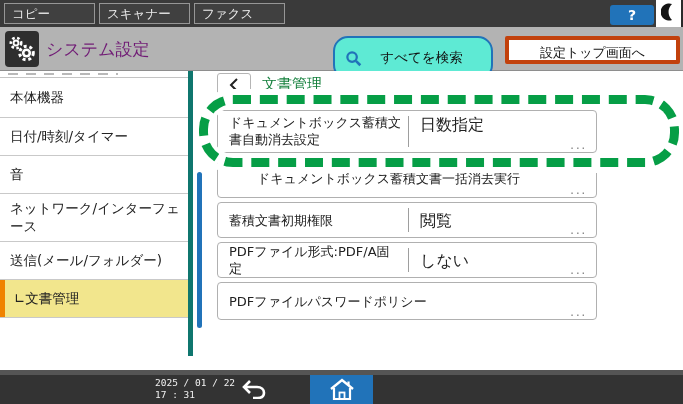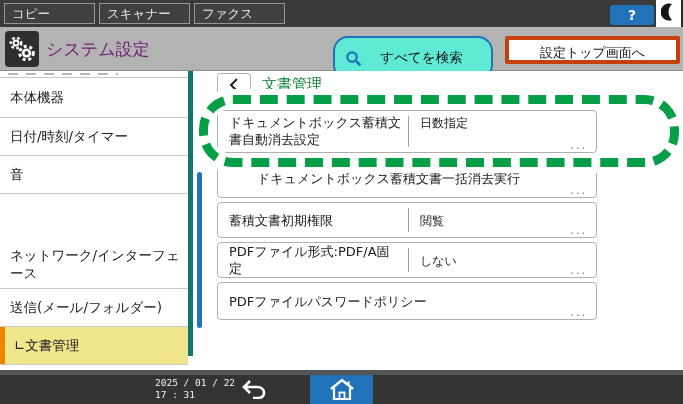--- a/index.html
+++ b/index.html
@@ -33,37 +33,37 @@
   
   .content { position:absolute; left:0; top:71px; width:683px; height:299px; background:#fff; }
 
   
   .sidebar { position:absolute; left:0; top:0; width:193px; height:285px; border-right:5px solid #0f766e; background:#fff; }
   .side-sliver { height:7px; border-bottom:1px solid #c4c4c4; position:relative; overflow:hidden; }
   .side-sliver::after { content:""; position:absolute; left:8px; top:2px; width:110px; height:2px;
       background:repeating-linear-gradient(90deg,#9a9a9a 0 10px,transparent 10px 18px); opacity:.7; }
   .side-item { display:flex; align-items:center; padding:0 8px 0 10px; font-size:13.5px; color:#222;
                border-bottom:1px solid #c9c9c9; line-height:1.3; position:relative; background:#fff; }
-  .h40{height:40px;} .h38{height:38px;} .h48{height:48px;margin-top:47px;}
+  .h40{height:40px;} .h38{height:38px;} .h48{height:48px;}
   .side-item.hl { background:#f2e68d; }
   .side-item.accent { padding-left:14px; }
   .side-item.accent::before { content:""; position:absolute; left:0; top:0; width:5px; height:100%; background:#f08300; }
 
   
   .backbox { position:absolute; left:217px; top:2px; width:34px; height:24px; background:#fff;
              border:1px solid #b5b5b5; border-radius:3px; display:flex; align-items:center; justify-content:center; z-index:1; }
   .maintitle { position:absolute; left:262px; top:4px; font-size:15px; font-weight:500; color:#15803d; z-index:1; }
 
   .card { position:absolute; left:217px; width:380px; background:#fff; border:1px solid #b0b0b0;
           border-radius:4px; display:flex; z-index:1; }
   .card-label { width:190px; padding:4px 6px 2px 11px; font-size:13px; color:#222; line-height:1.3;
                 display:flex; align-items:center; }
   .card-label.wide { width:420px; }
   .card-sep { width:0; border-left:1px solid #9e9e9e; margin:5px 0; }
-  .card-value { padding:4px 6px 2px 11px; font-size:12px; color:#222; display:flex; align-items:center; }
+  .card-value { padding:4px 6px 2px 11px; font-size:16px; color:#222; display:flex; align-items:center; }
   .card-more { position:absolute; right:9px; bottom:1px; color:#8a8a8a; font-size:13px; letter-spacing:1.5px; line-height:1; }
   .c1{ top:39px; height:43px; } .c1 .card-label{align-items:flex-start;}
   .c1 .card-value{align-items:flex-start;}
   .c2{ top:87px; height:40px;padding-left:28px; }
   .c3{ top:131px; height:36px; }
   .c4{ top:171px; height:36px; }
   .c5{ top:211px; height:38px; }
 
   .scrollbar { position:absolute; left:197px; top:101px; width:5px; height:156px; background:#2173b9;
                border-radius:3px; z-index:2; }

